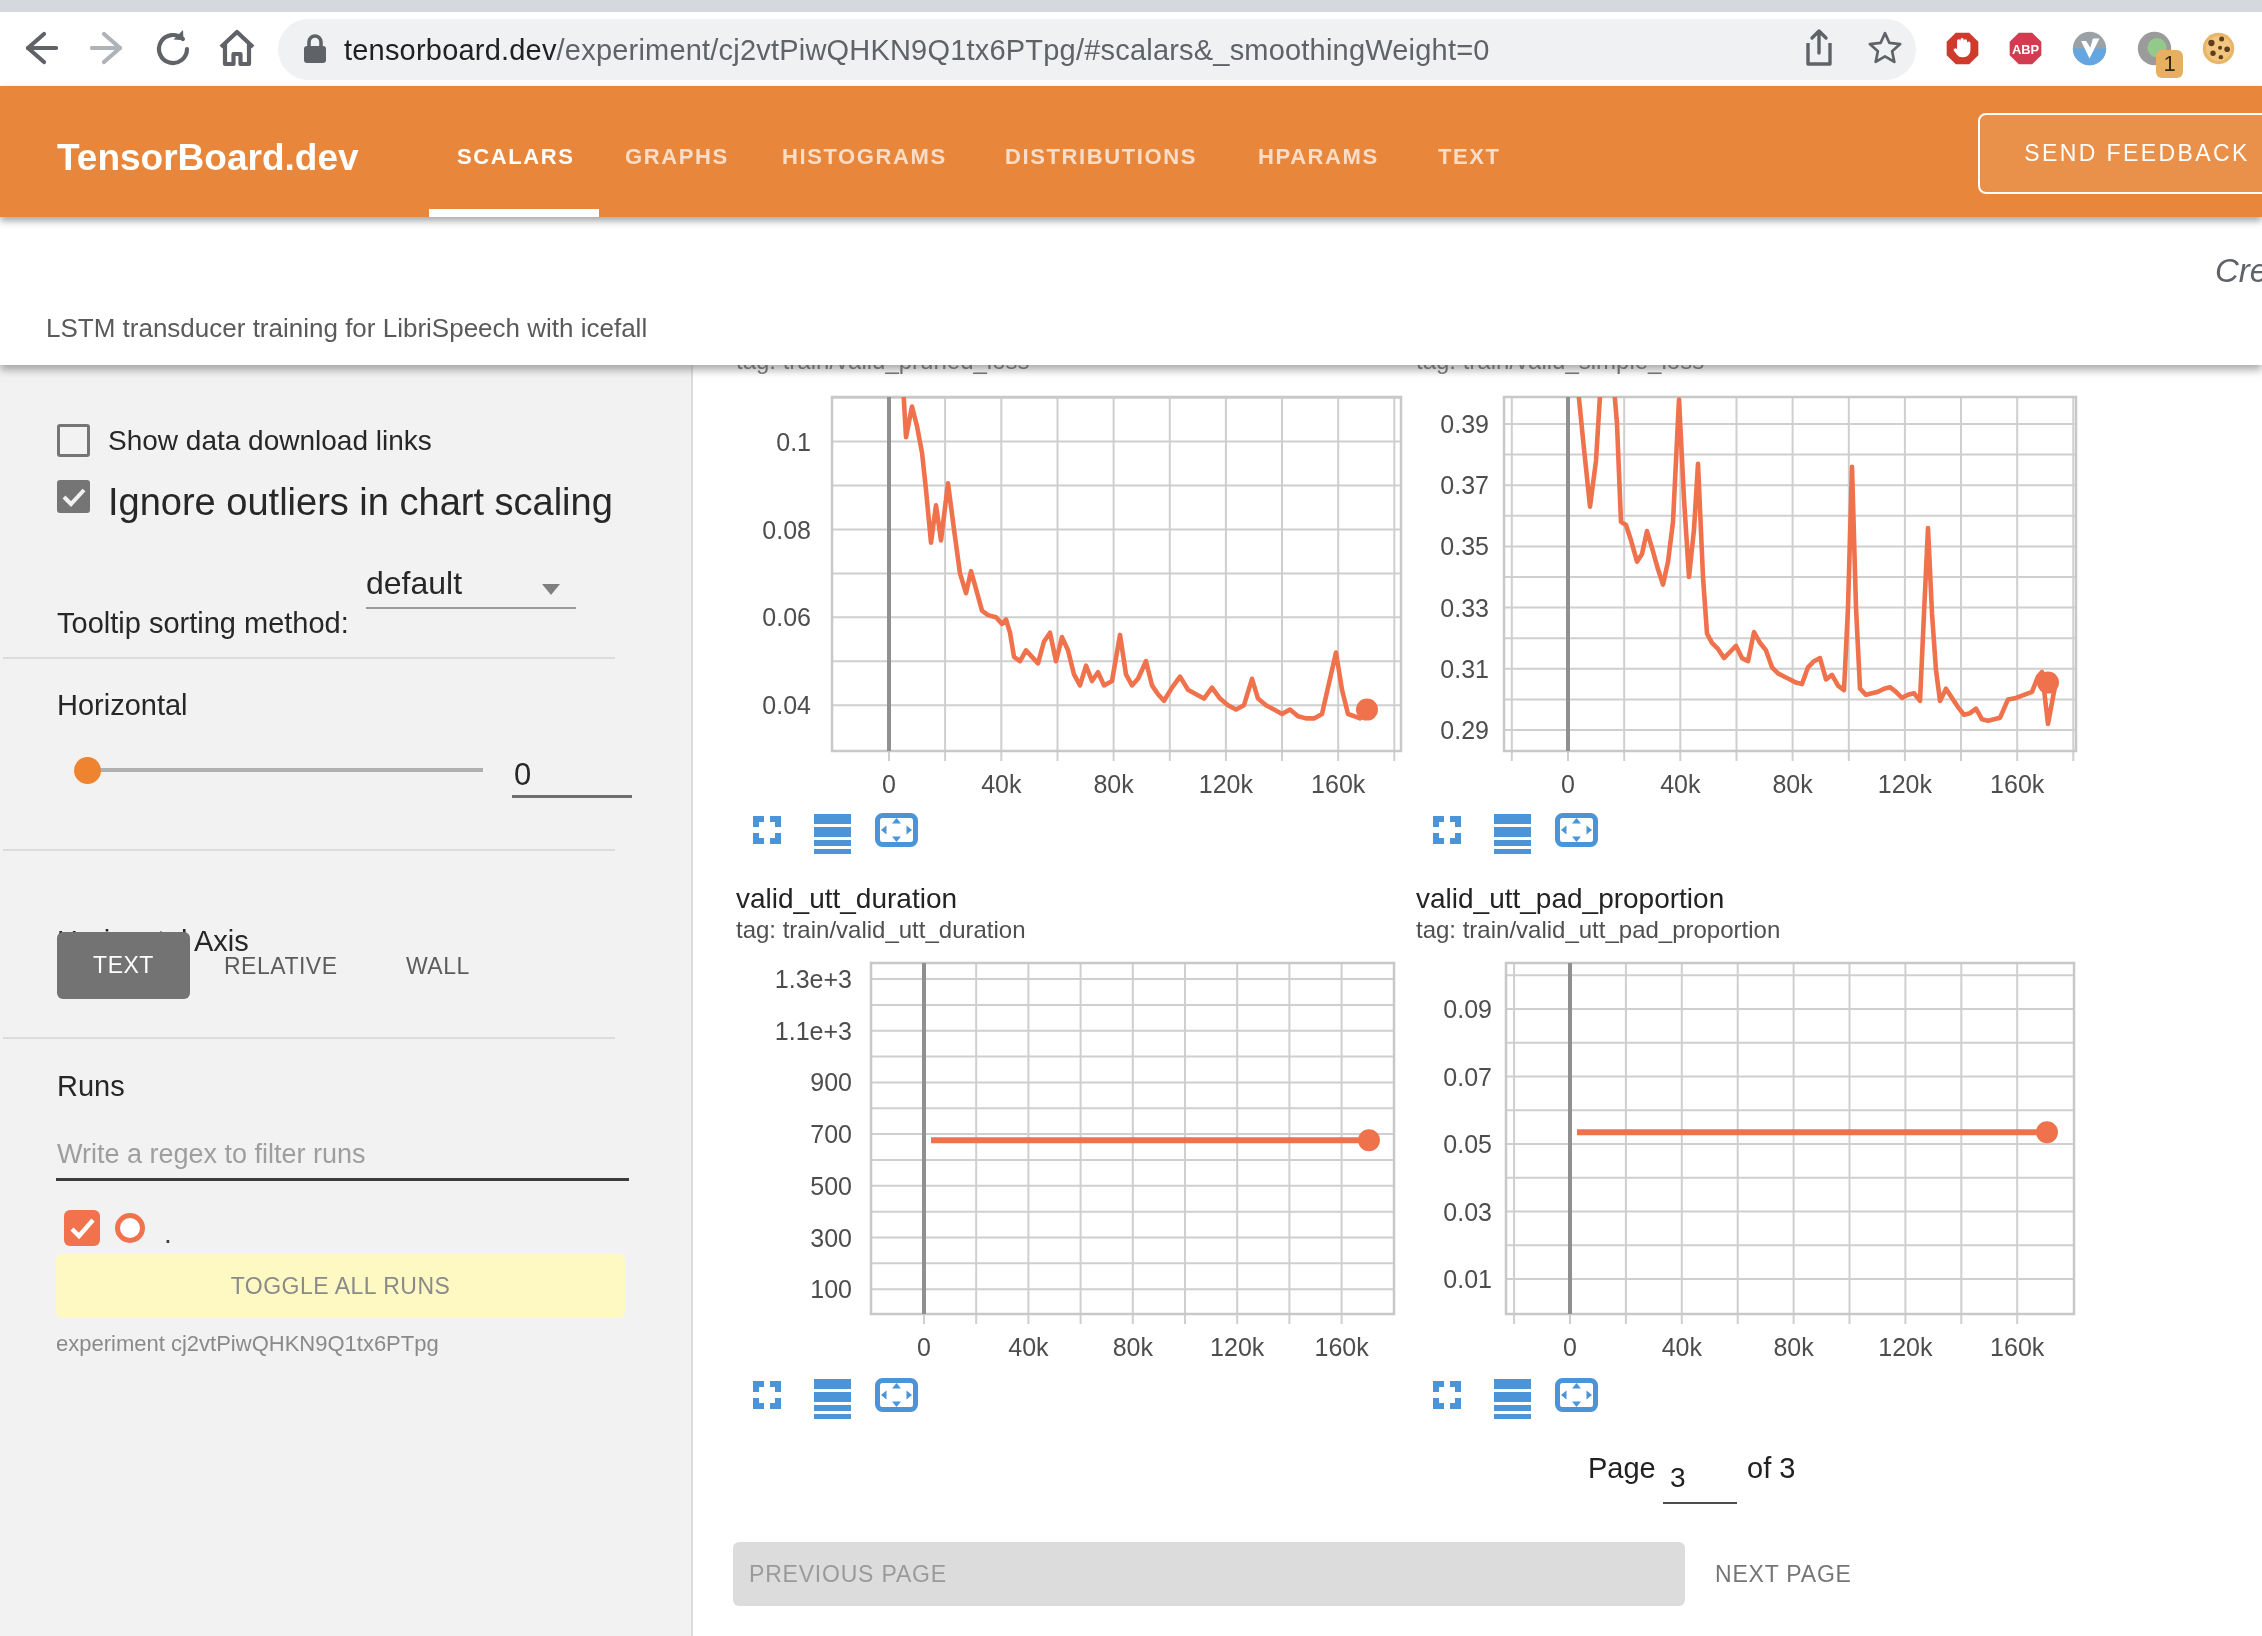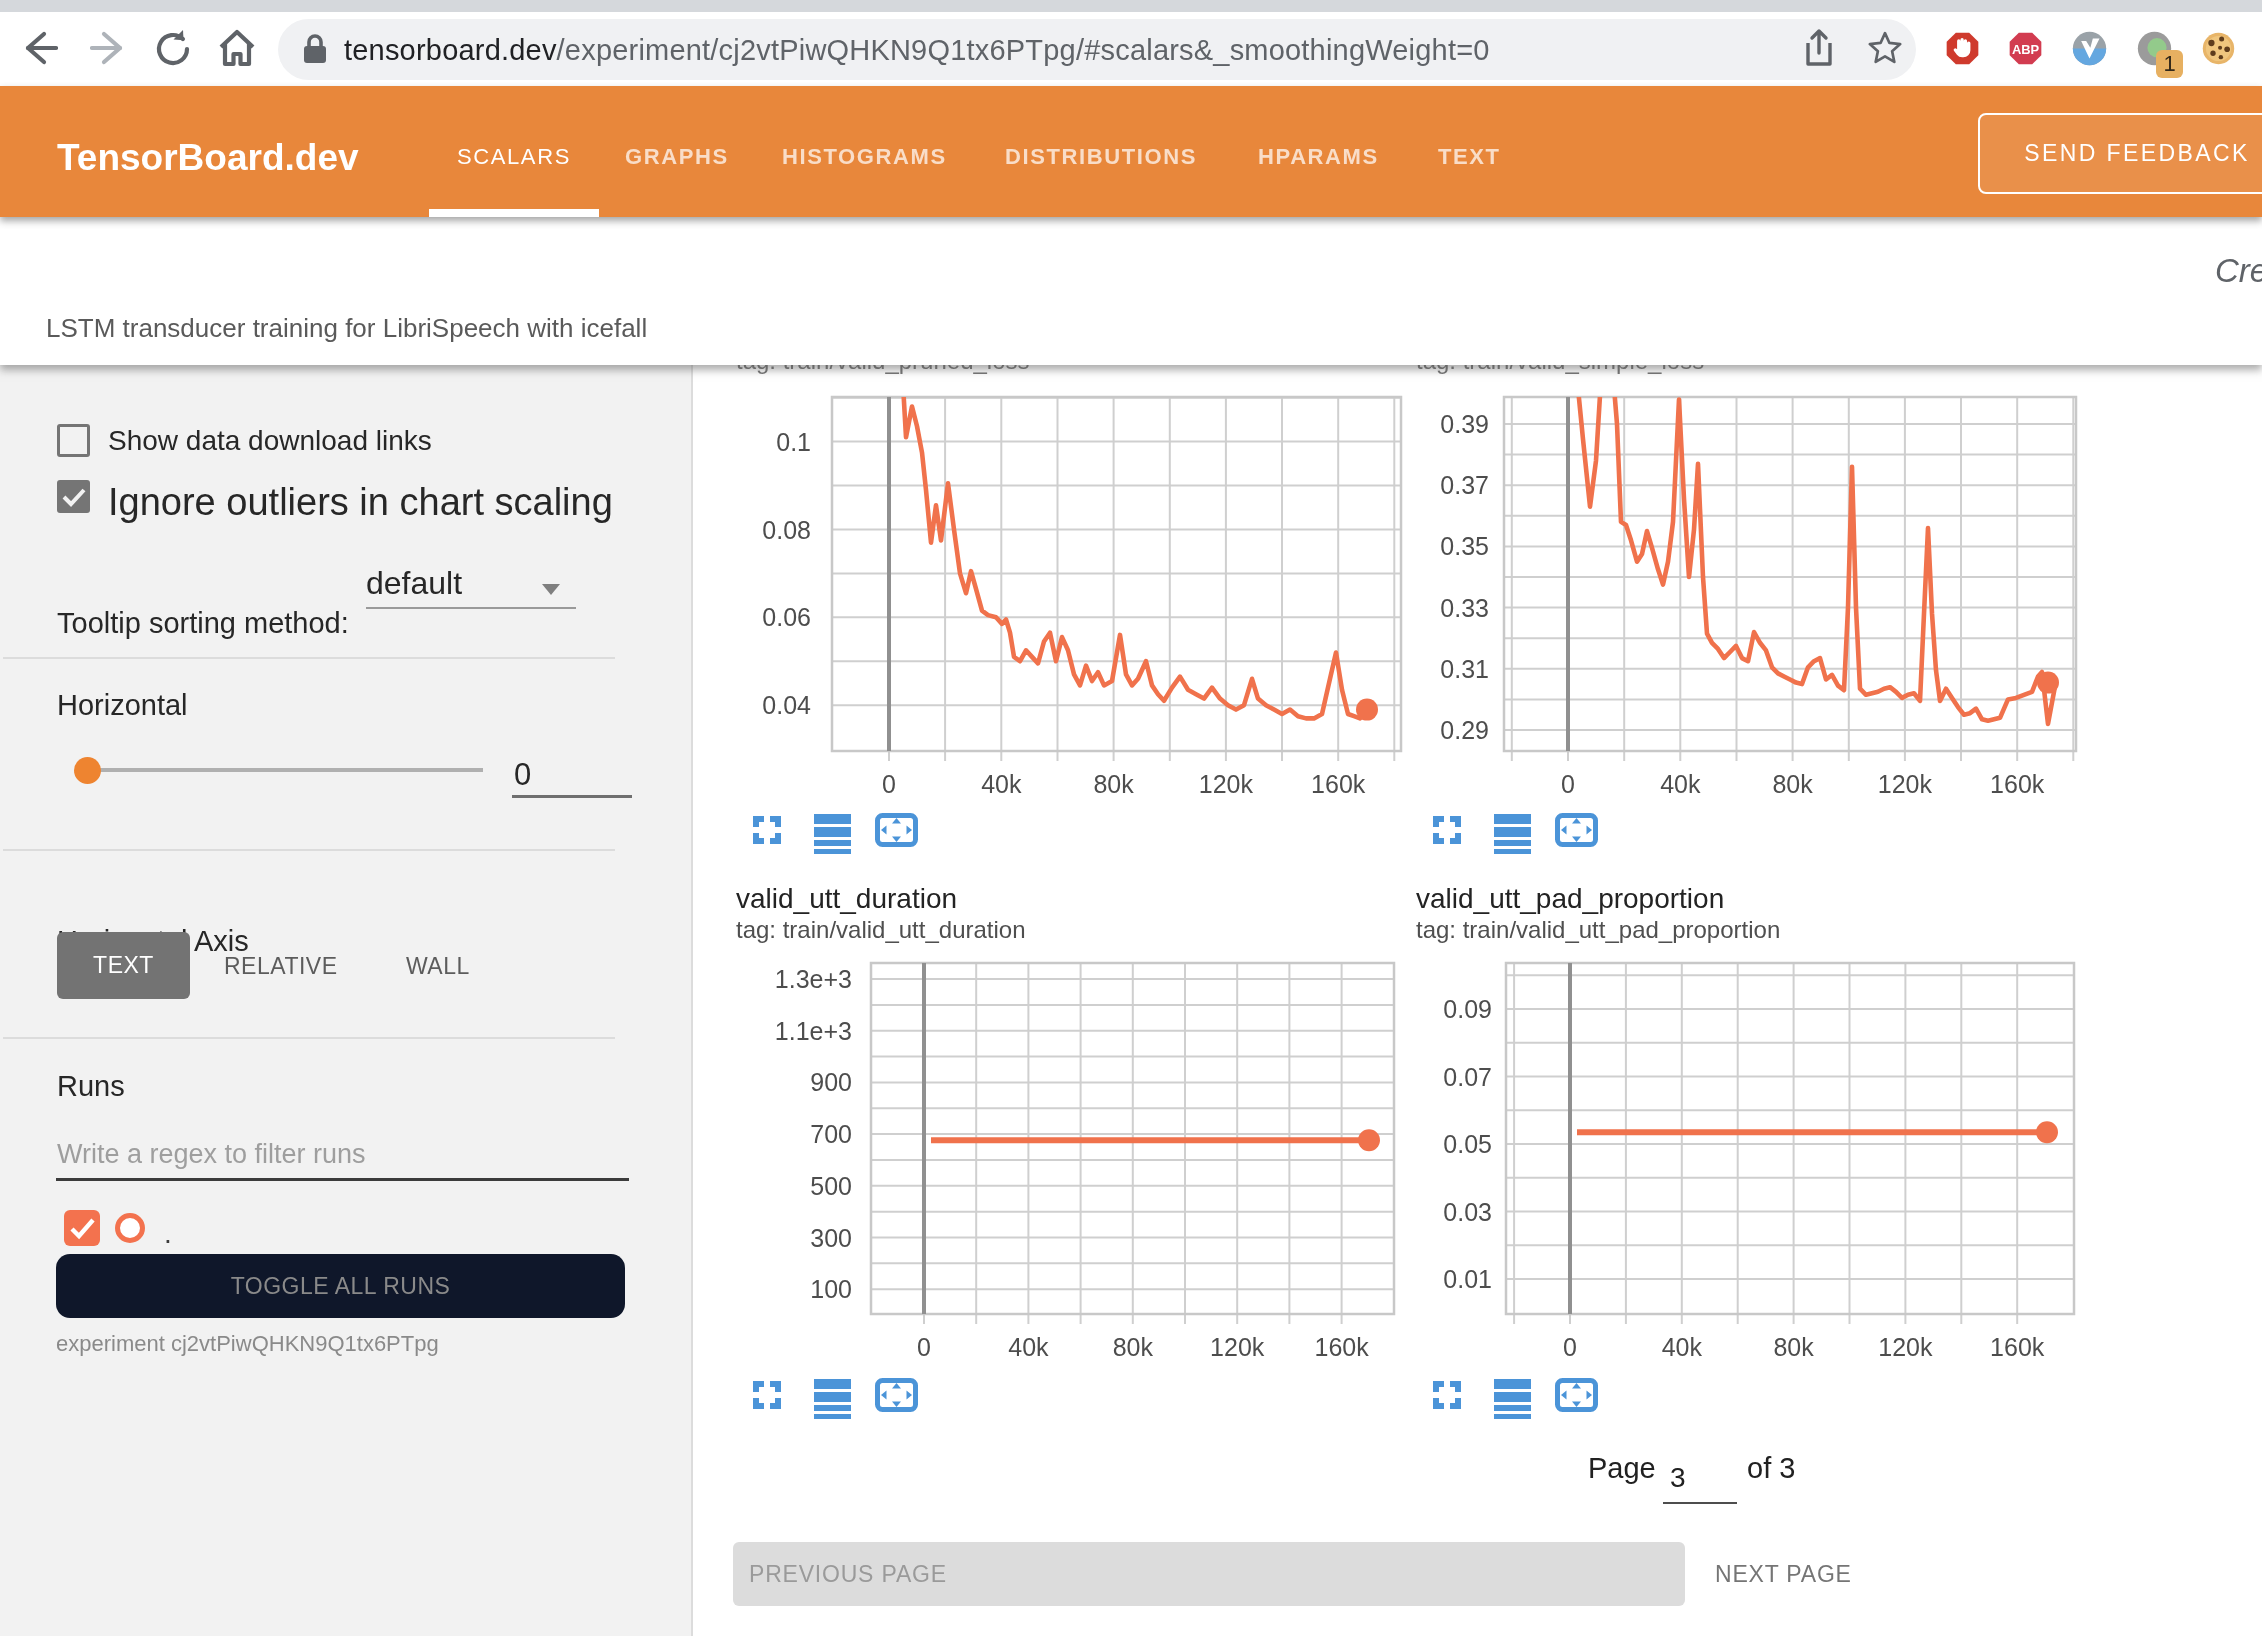--- a/index.html
+++ b/index.html
@@ -77,21 +77,21 @@
  <circle cx="12" cy="14" r="4" fill="#5f3d1d"></circle>
  <circle cx="25" cy="9" r="3.2" fill="#5f3d1d"></circle>
  <circle cx="32" cy="22" r="3.6" fill="#5f3d1d"></circle>
  <circle cx="14" cy="27" r="3.4" fill="#5f3d1d"></circle>
  <circle cx="24" cy="32" r="2.8" fill="#5f3d1d"></circle>
  <circle cx="23" cy="20" r="2.6" fill="#5f3d1d"></circle>
 </svg>
 
 <div class="abs" style="left:0;top:86px;width:2262px;height:131px;background:#e8873b;z-index:6;box-shadow:0 4px 7px rgba(60,60,60,0.45);"></div>
 <div class="abs" style="left:57px;top:137px;font-size:37px;font-weight:bold;color:#ffffff;z-index:7;">TensorBoard.dev</div>
-<div class="abs" id="nav-scalars" style="left:457px;top:144px;font-size:22px;font-weight:normal;letter-spacing:1.6px;color:#ffffff;z-index:7;">SCALARS</div>
+<div class="abs" id="nav-scalars" style="left:457px;top:144px;font-size:22px;font-weight:bold;letter-spacing:1.6px;color:#ffffff;z-index:7;">SCALARS</div>
 <div class="abs" id="nav-graphs" style="left:625px;top:144px;font-size:22px;font-weight:bold;letter-spacing:1.6px;color:rgba(255,255,255,0.72);z-index:7;">GRAPHS</div>
 <div class="abs" id="nav-histo" style="left:782px;top:144px;font-size:22px;font-weight:bold;letter-spacing:1.6px;color:rgba(255,255,255,0.72);z-index:7;">HISTOGRAMS</div>
 <div class="abs" id="nav-dist" style="left:1005px;top:144px;font-size:22px;font-weight:bold;letter-spacing:1.6px;color:rgba(255,255,255,0.72);z-index:7;">DISTRIBUTIONS</div>
 <div class="abs" id="nav-hparams" style="left:1258px;top:144px;font-size:22px;font-weight:bold;letter-spacing:1.6px;color:rgba(255,255,255,0.72);z-index:7;">HPARAMS</div>
 <div class="abs" id="nav-text" style="left:1438px;top:144px;font-size:22px;font-weight:bold;letter-spacing:1.6px;color:rgba(255,255,255,0.72);z-index:7;">TEXT</div>
 <div class="abs" style="left:429px;top:209px;width:170px;height:8px;background:#ffffff;z-index:7;"></div>
 <div class="abs" style="left:1978px;top:113px;width:318px;height:81px;border:2px solid #ffffff;border-radius:8px;background:rgba(255,255,255,0.08);z-index:7;
   color:#ffffff;font-size:23px;letter-spacing:2.4px;text-align:center;line-height:77px;">SEND FEEDBACK</div>
 
 <div class="abs" style="left:0;top:217px;width:2262px;height:148px;background:#ffffff;z-index:5;box-shadow:0 5px 8px rgba(90,90,90,0.5);"></div>
@@ -131,21 +131,21 @@
 <div class="abs" style="left:57px;top:1070px;font-size:29px;color:#272727;">Runs</div>
 <div class="abs" style="left:57px;top:1139px;font-size:27px;color:#9e9e9e;">Write a regex to filter runs</div>
 <div class="abs" style="left:56px;top:1178px;width:573px;height:3px;background:#3c3c3c;"></div>
 
 <div class="abs" style="left:64px;top:1210px;width:36px;height:36px;background:#f3724e;border-radius:6px;"></div>
 <svg class="abs" style="left:64px;top:1210px" width="36" height="36" viewBox="0 0 36 36">
  <path d="M8 19 L15 26 L29 10" fill="none" stroke="#ffffff" stroke-width="4.4"></path>
 </svg>
 <div class="abs" style="left:115px;top:1213px;width:30px;height:30px;border:5px solid #f3724e;border-radius:50%;background:#ffffff;"></div>
 <div class="abs" style="left:164px;top:1218px;font-size:28px;color:#3c3c3c;">.</div>
-<div class="abs" style="left:56px;top:1254px;width:569px;height:64px;background:#0f172a;border-radius:14px;color:#8a8a8a;font-size:23px;letter-spacing:0.5px;text-align:center;line-height:64px;">TOGGLE ALL RUNS</div>
+<div class="abs" style="left:56px;top:1254px;width:569px;height:64px;background:#fef9c3;border-radius:6px;color:#8a8a8a;font-size:23px;letter-spacing:0.5px;text-align:center;line-height:64px;">TOGGLE ALL RUNS</div>
 <div class="abs" style="left:56px;top:1331px;font-size:22px;color:#8a8a8a;">experiment cj2vtPiwQHKN9Q1tx6PTpg</div>
 
 <svg class="abs" style="left:690px;top:330px;z-index:1" width="1572" height="1148" viewBox="690 330 1572 1148">
 <text x="736" y="369" font-size="24" fill="#757575">tag: train/valid_pruned_loss</text>
 <text x="1416" y="369" font-size="24" fill="#757575">tag: train/valid_simple_loss</text>
 <line x1="832" y1="397.7" x2="1401" y2="397.7" stroke="#cfcfcf" stroke-width="2"></line>
 <line x1="832" y1="441.6" x2="1401" y2="441.6" stroke="#cfcfcf" stroke-width="2"></line>
 <line x1="832" y1="485.5" x2="1401" y2="485.5" stroke="#cfcfcf" stroke-width="2"></line>
 <line x1="832" y1="529.5" x2="1401" y2="529.5" stroke="#cfcfcf" stroke-width="2"></line>
 <line x1="832" y1="573.4" x2="1401" y2="573.4" stroke="#cfcfcf" stroke-width="2"></line>

